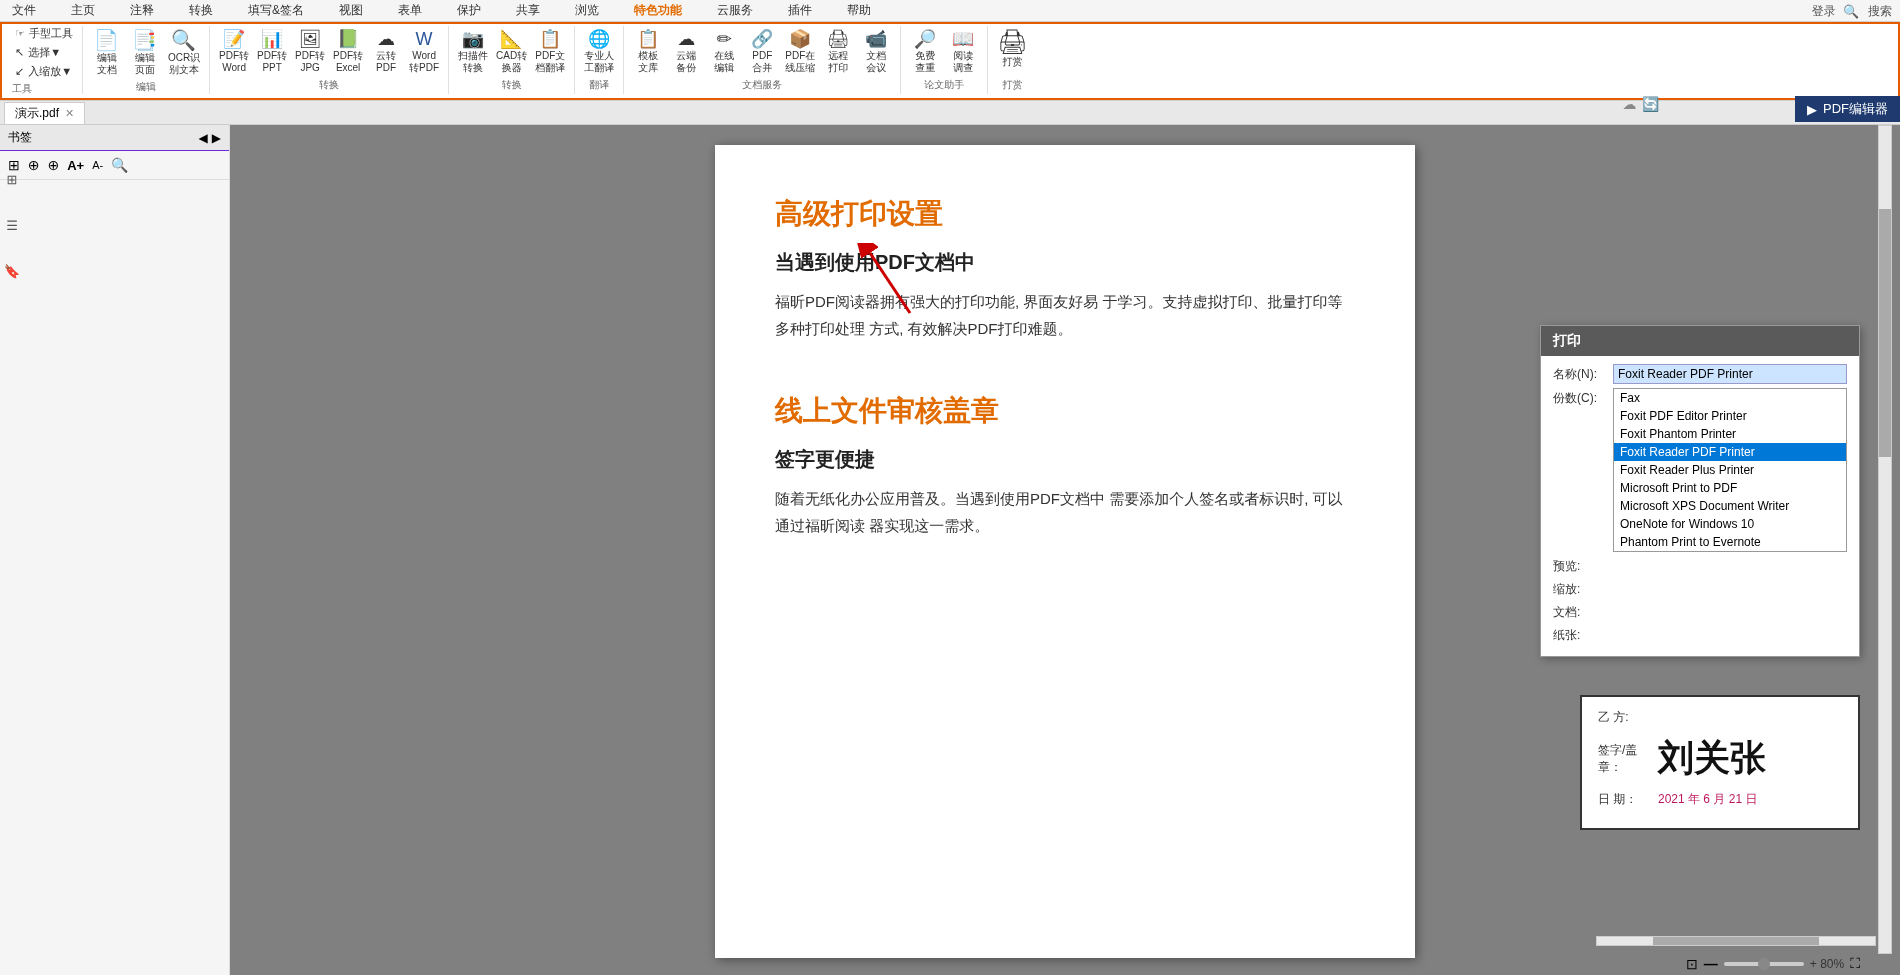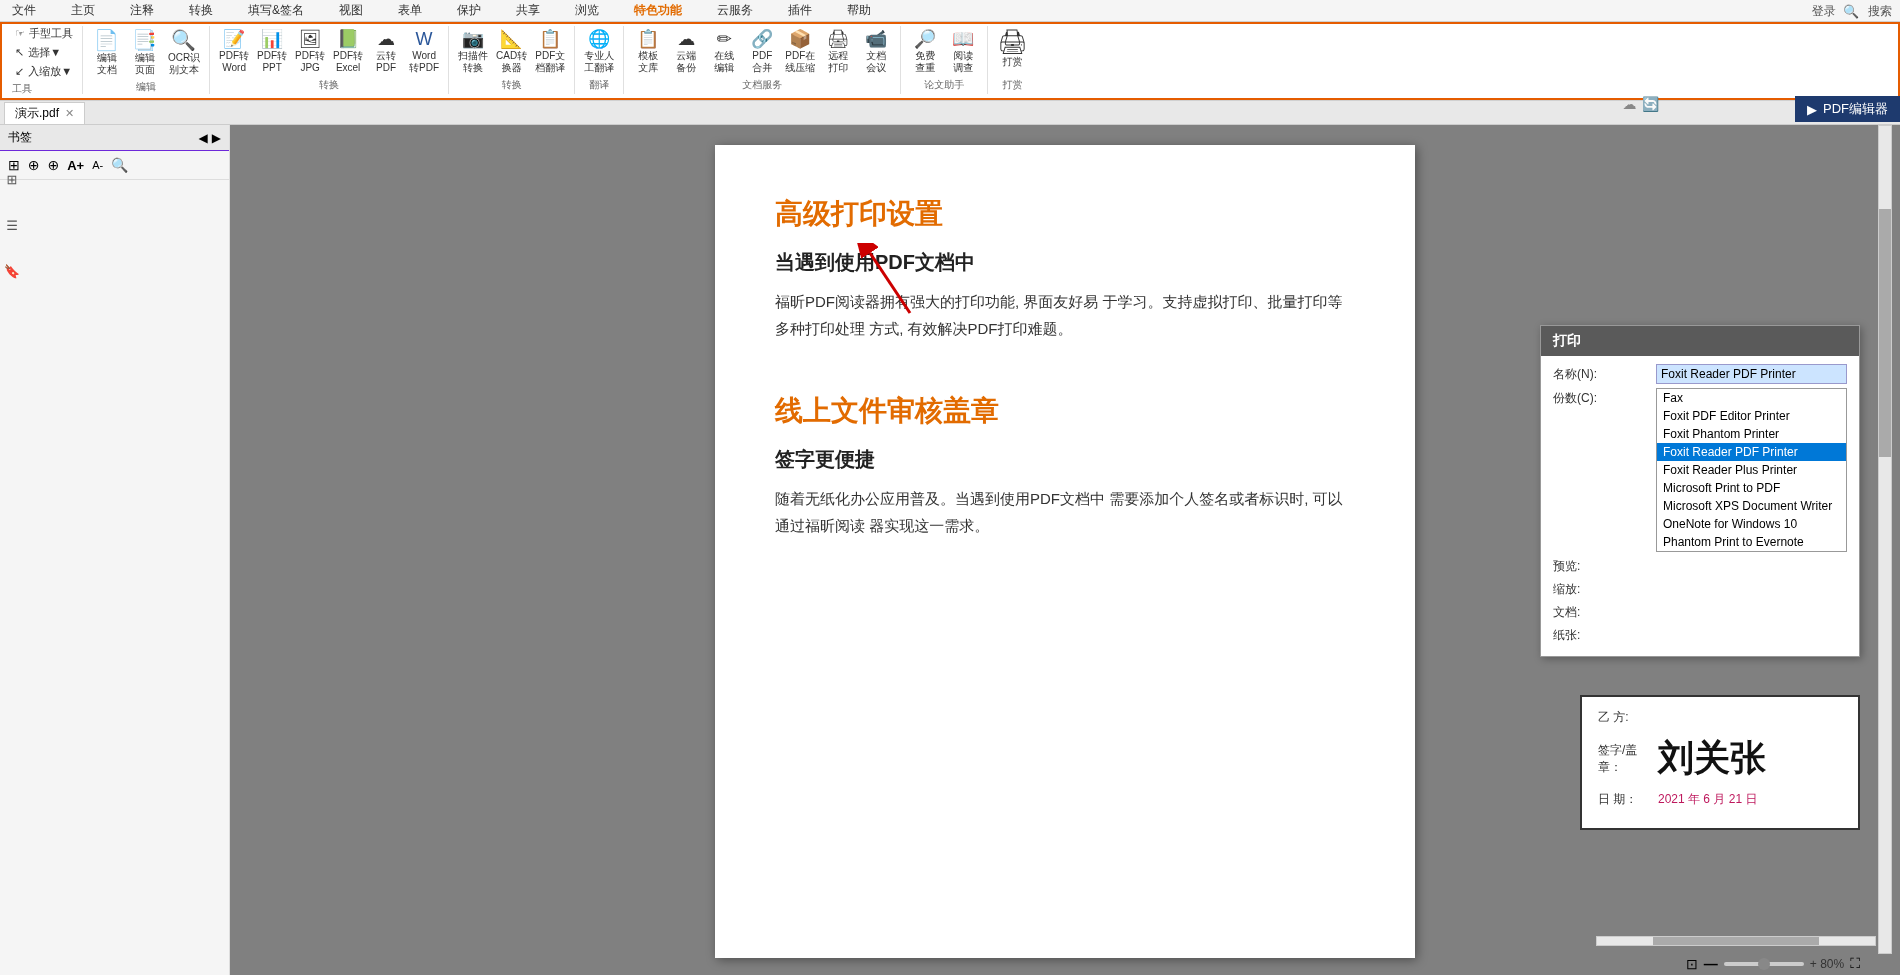--- a/index.html
+++ b/index.html
@@ -247,21 +247,20 @@
       font-weight: bold;
     }
     .print-dialog-body {
       padding: 8px 12px;
     }
     .print-row {
       display: flex;
       align-items: flex-start;
       margin-bottom: 4px;
       font-size: 12px;
-      gap: 43px;
     }
     .print-label {
       width: 60px;
       color: #333;
       flex-shrink: 0;
       padding-top: 2px;
     }
     .print-value {
       flex: 1;
     }

